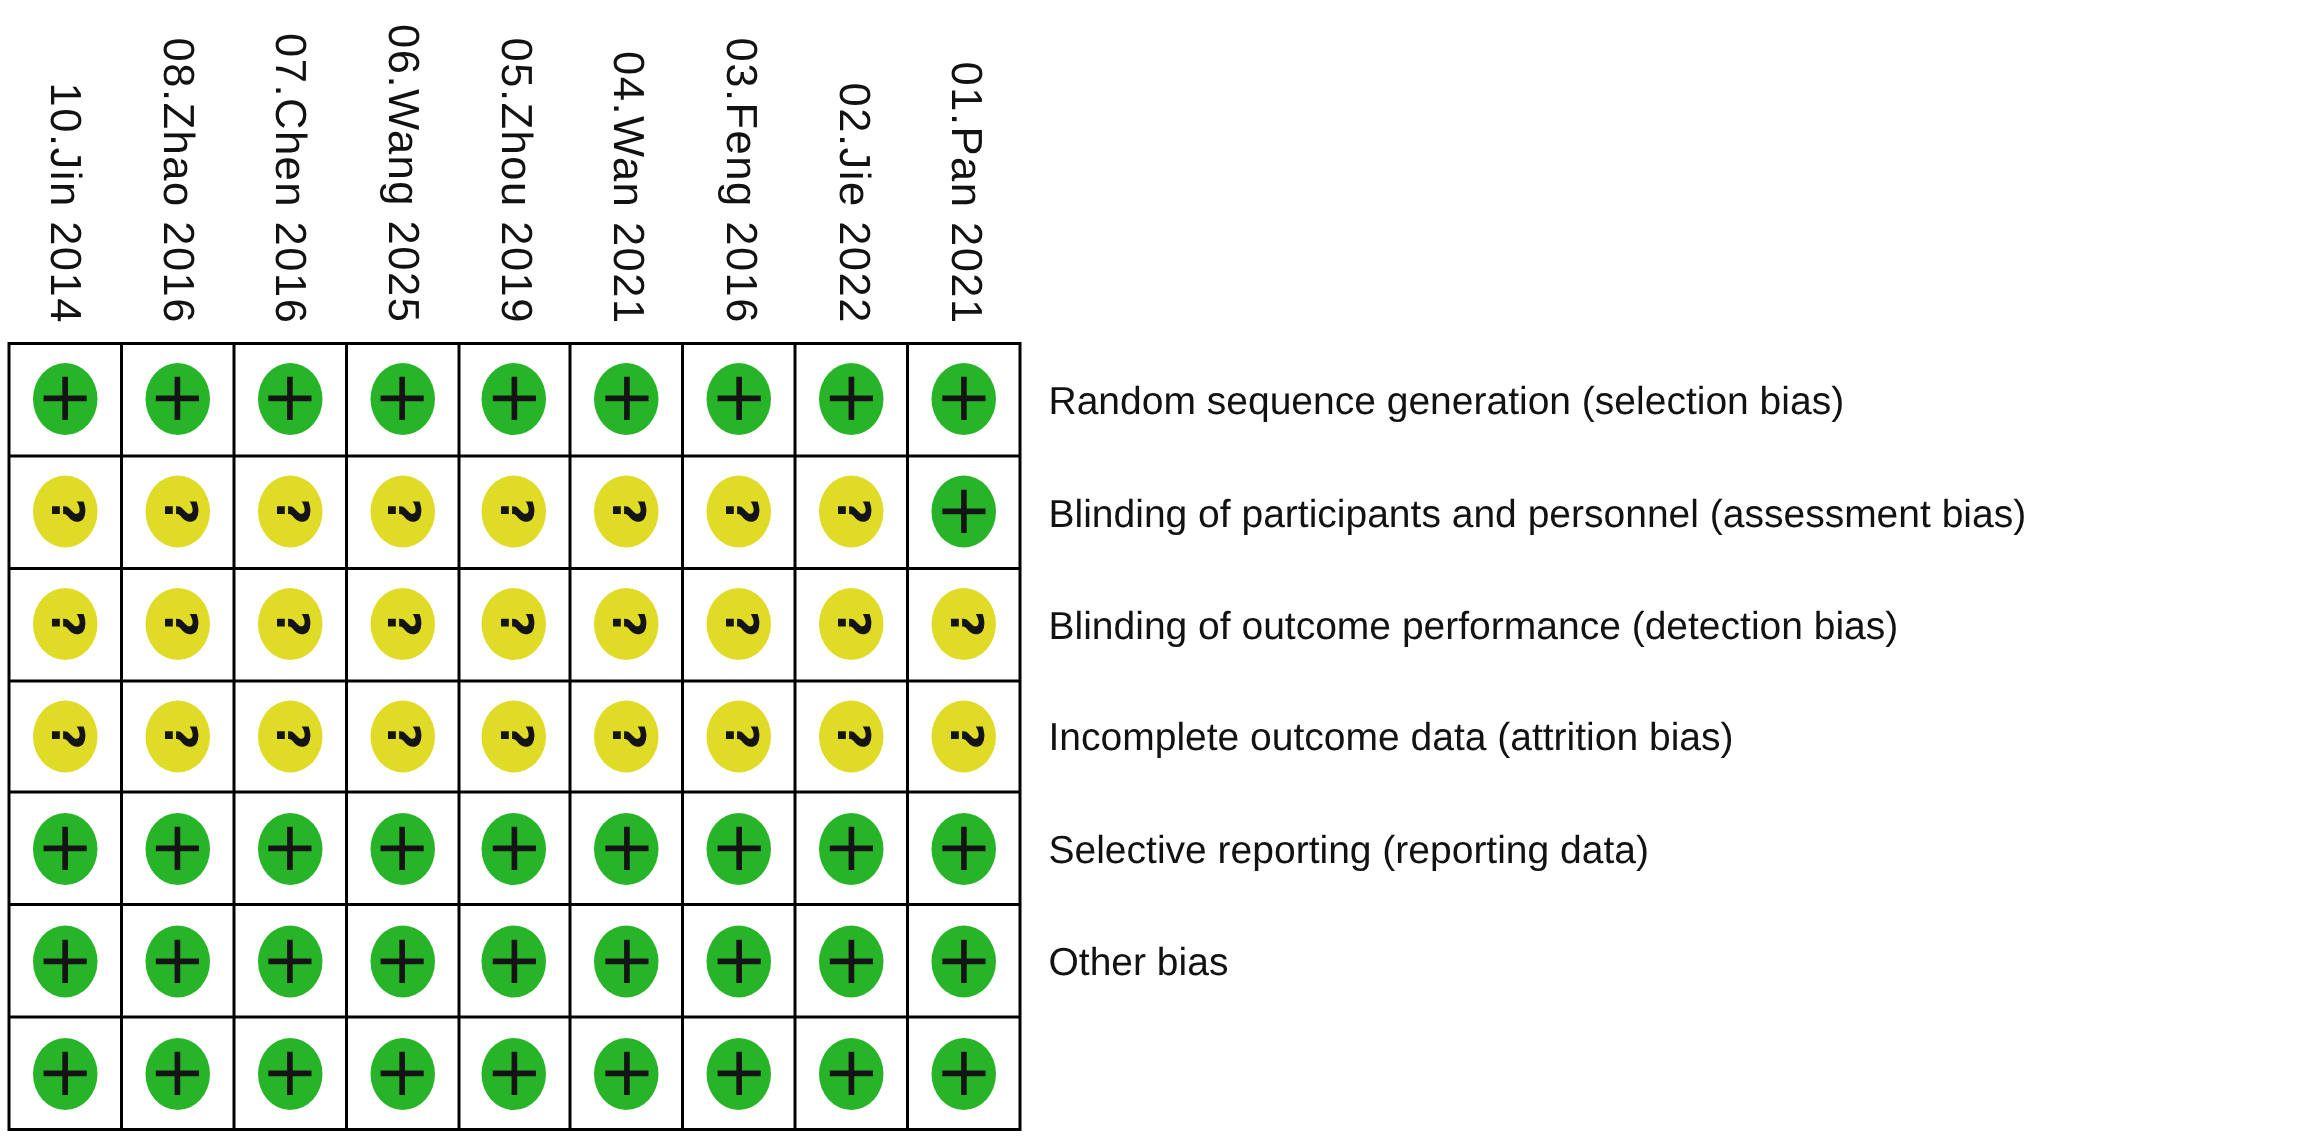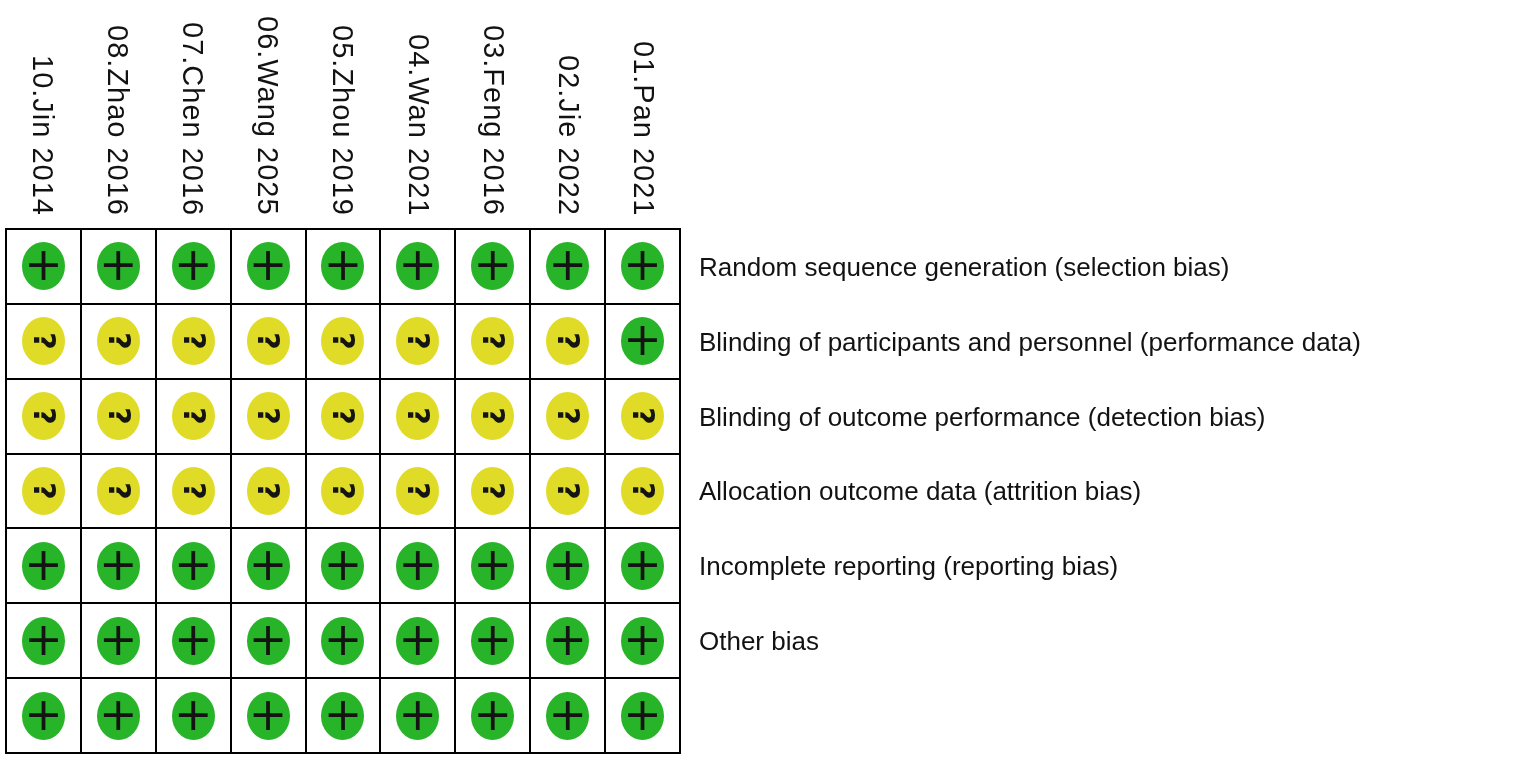--- a/index.html
+++ b/index.html
@@ -442,29 +442,29 @@
           <span class="circle plus" style="background: rgb(40, 180, 40);">
             <span class="glyph" style="color: rgb(20, 20, 20);">+</span>
           </span>
         </div>
       </div>
     <div class="labels" id="labels">
         <div class="label-row">
           <span>Random sequence generation (selection bias)</span>
         </div>
         <div class="label-row">
-          <span>Blinding of participants and personnel (performance data)</span>
+          <span>Blinding of participants and personnel (assessment bias)</span>
         </div>
         <div class="label-row">
           <span>Blinding of outcome performance (detection bias)</span>
         </div>
         <div class="label-row">
-          <span>Allocation outcome data (attrition bias)</span>
-        </div>
-        <div class="label-row">
-          <span>Incomplete reporting (reporting bias)</span>
+          <span>Incomplete outcome data (attrition bias)</span>
+        </div>
+        <div class="label-row">
+          <span>Selective reporting (reporting data)</span>
         </div>
         <div class="label-row">
           <span>Other bias</span>
         </div>
       </div>
   </div>
 </div>
 
 </body></html>

